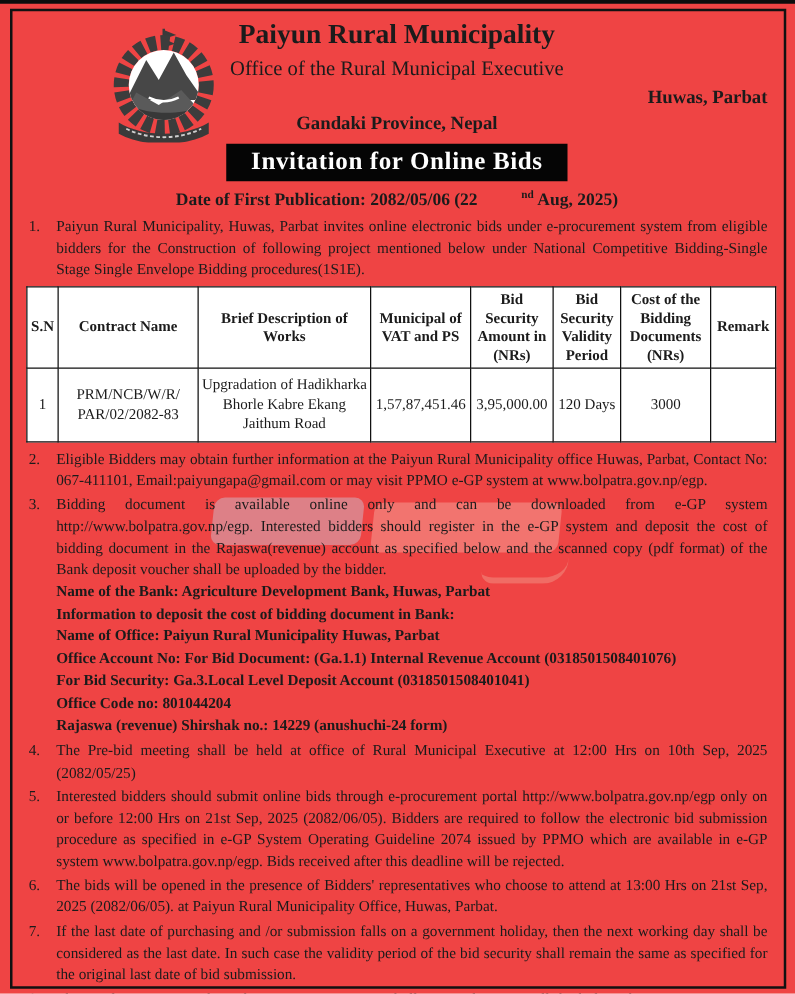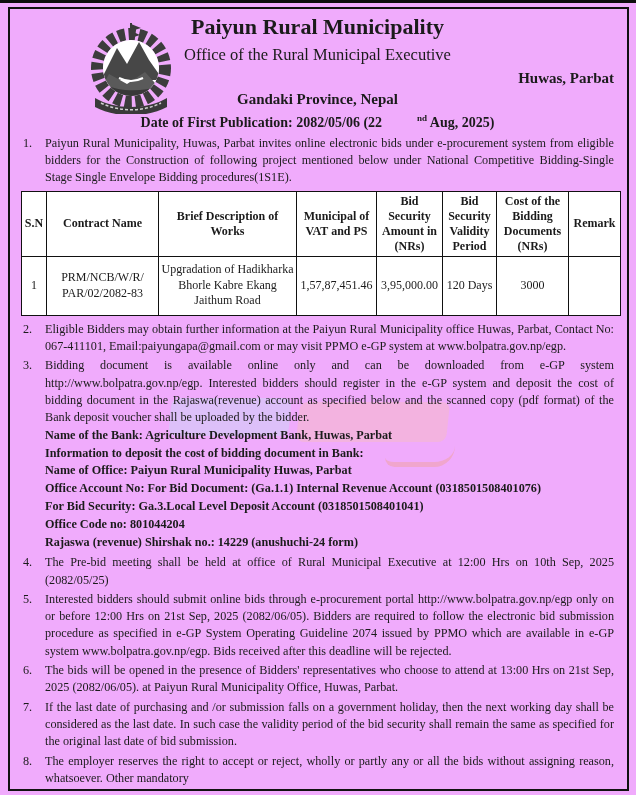--- a/index.html
+++ b/index.html
@@ -1,20 +1,20 @@
 <!DOCTYPE html>
 <html><head>
 <meta charset="utf-8">
 <style>
   html, body { margin: 0; padding: 0; background: #ffffff; }
   .page {
     position: relative;
     width: 636px;
     height: 795px;
-    background: #f0abfc;
+    background: #ef4444;
     font-family: "Liberation Serif", serif;
     color: #1b1b1b;
     overflow: hidden;
   }
   .top-strip {
     position: absolute; top: 0; left: 0; width: 100%; height: 3px;
     background: #0d0d0d;
   }
   .doc-border {
     position: absolute;
@@ -131,20 +131,23 @@
           </g>
 
           <path d="M16 76 C 36 88, 68 88, 88 76 L88 85 C 68 96, 36 96, 16 85 Z" fill="#3a3a3a"></path>
           <path d="M22 81 C 40 90, 64 90, 82 81" stroke="#cfcfcf" stroke-width="1.5" fill="none" stroke-dasharray="3 2"></path>
         </svg>
       </div>
       <div class="doc-title">Paiyun Rural Municipality</div>
       <div class="doc-sub">Office of the Rural Municipal Executive</div>
       <div class="doc-loc">Huwas, Parbat</div>
       <div class="doc-prov">Gandaki Province, Nepal</div>
+      <div class="banner-wrap">
+        <span class="banner">Invitation for Online Bids</span>
+      </div>
       <div class="pubdate">
         <span>Date of First Publication: 2082/05/06 (22</span><sup>nd</sup><span> Aug, 2025)</span>
       </div>
     </div>
 
     <div class="items">
 
       <div class="item">
         <span class="inum">1.</span>
         <span class="itext">Paiyun Rural Municipality, Huwas, Parbat invites online electronic bids under e-procurement system from eligible bidders for the Construction of following project mentioned below under National Competitive Bidding-Single Stage Single Envelope Bidding procedures(1S1E).</span>

